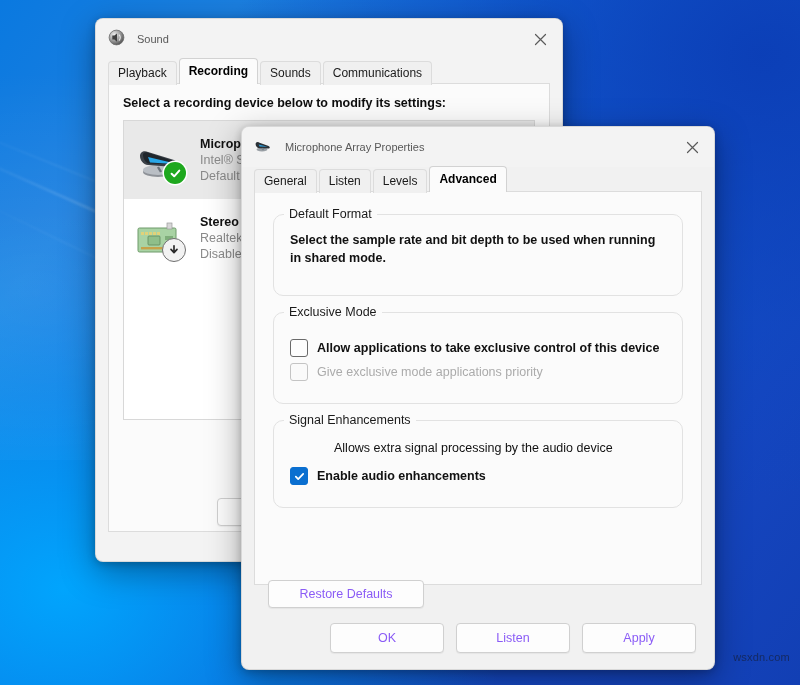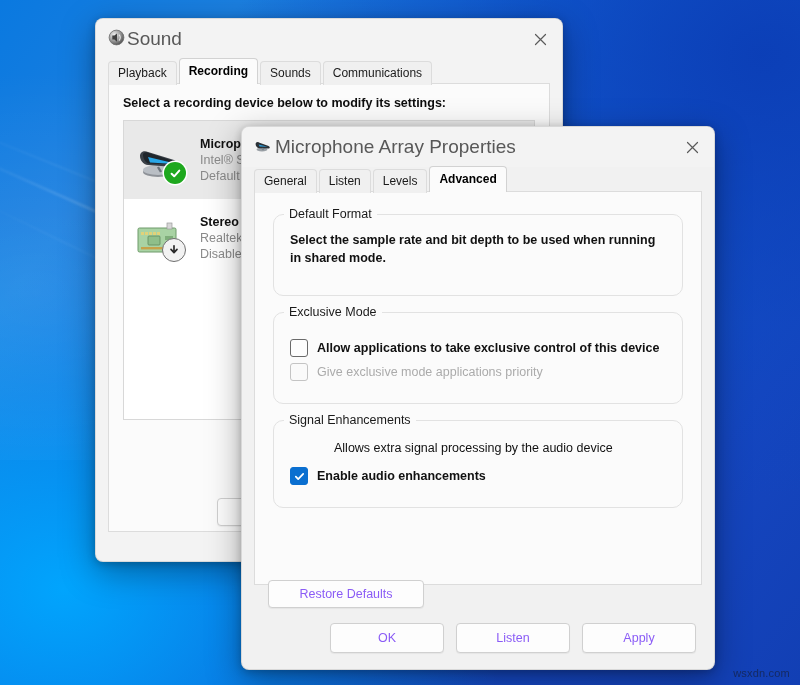--- a/index.html
+++ b/index.html
@@ -36,21 +36,21 @@
   .glow {
     position: absolute;
     left: -120px; top: 40px;
     width: 520px; height: 420px;
     background: radial-gradient(ellipse at 30% 60%, rgba(255,255,255,0.10) 0%, rgba(255,255,255,0) 62%);
   }
 
   .watermark {
     position: absolute;
     right: 10px;
-    bottom: 6px;
+    bottom: 22px;
     font-size: 11px;
     color: #152a63;
     letter-spacing: .2px;
     font-family: "Liberation Sans", sans-serif;
   }
 
   
   .window {
     position: absolute;
     background: #f3f3f3;
@@ -61,23 +61,23 @@
   }
   .titlebar {
     height: 40px;
     background: #f3f3f3;
     display: flex;
     align-items: center;
     padding: 0 0 0 12px;
     position: relative;
   }
   .title-text {
-    font-size: 19px;
+    font-size: 11px;
     color: #585858;
-    margin-left: 2px;
+    margin-left: 12px;
     white-space: nowrap;
   }
   .win-close {
     position: absolute;
     right: 0; top: 0;
     width: 44px; height: 40px;
     display: flex; align-items: center; justify-content: center;
     cursor: default;
   }
   .win-close svg { display: block; }

